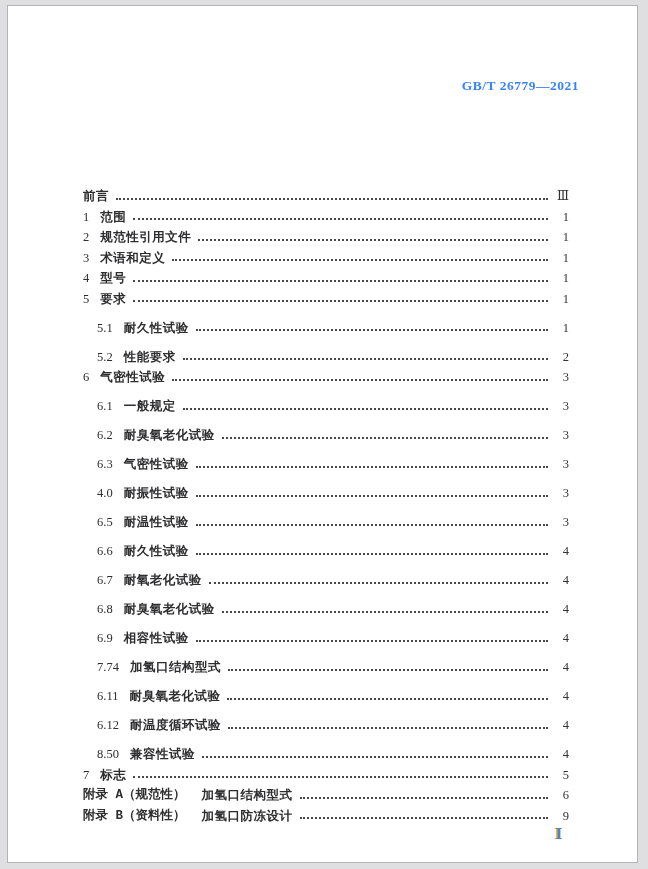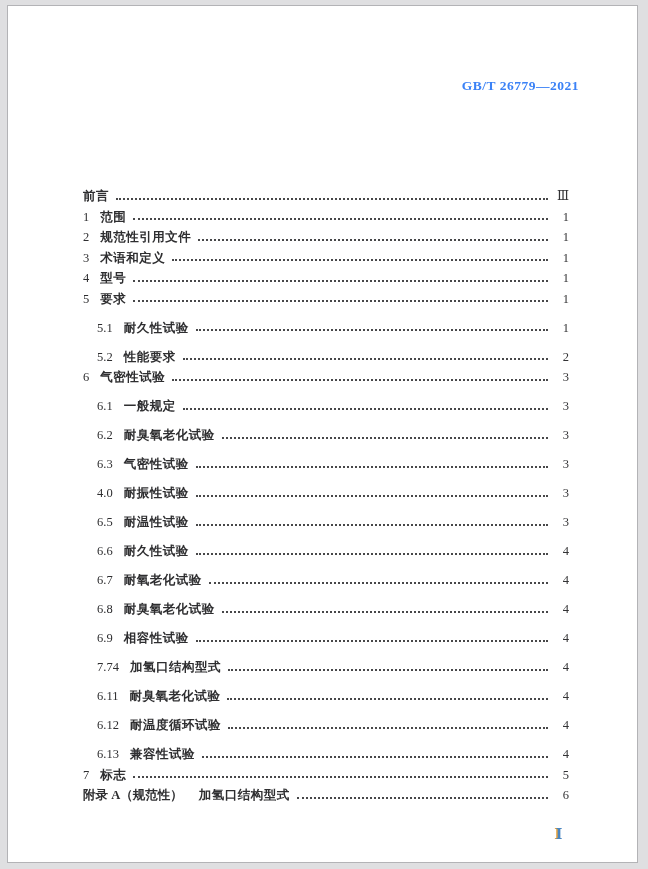--- a/index.html
+++ b/index.html
@@ -64,21 +64,21 @@
   .toc-row.lv0 { height: 20.5px; justify-content: center; }
   .toc-row.lv1 { height: 17px; padding-left: 14px; margin-top: 12px; }
   .num {
     font-family: "Liberation Serif", "DejaVu Serif", serif;
     font-weight: normal;
     margin-right: 11px;
     white-space: nowrap;
     line-height: 1.05;
   }
   .num.cjk {
-    font-family: Liberation Serif, serif;
+    font-family: Liberation Mono, monospace;
     font-weight: bold;
     margin-right: 16px;
   }
   .label {
     font-weight: bold;
     white-space: nowrap;
     letter-spacing: 0.5px;
     line-height: 1.05;
   }
   .leader {
@@ -233,33 +233,39 @@
           <div class="leader"></div>
           <span class="pgnum">4</span>
         </div>
         <div class="toc-row lv1">
           <span class="num">6.12</span>
           <span class="label">耐温度循环试验</span>
           <div class="leader"></div>
           <span class="pgnum">4</span>
         </div>
         <div class="toc-row lv1">
-          <span class="num">6.13</span>
+          <span class="num">8.50</span>
           <span class="label">兼容性试验</span>
           <div class="leader"></div>
           <span class="pgnum">4</span>
         </div>
         <div class="toc-row lv0">
           <span class="num">7</span>
           <span class="label">标志</span>
           <div class="leader"></div>
           <span class="pgnum">5</span>
         </div>
         <div class="toc-row lv0">
           <span class="num cjk">附录 A（规范性）</span>
           <span class="label">加氢口结构型式</span>
           <div class="leader"></div>
           <span class="pgnum">6</span>
+        </div>
+        <div class="toc-row lv0">
+          <span class="num cjk">附录 B（资料性）</span>
+          <span class="label">加氢口防冻设计</span>
+          <div class="leader"></div>
+          <span class="pgnum">9</span>
         </div>
       </div>
     <div class="footer-num">Ⅰ</div>
   </div>
 </div>
 
 </body></html>

